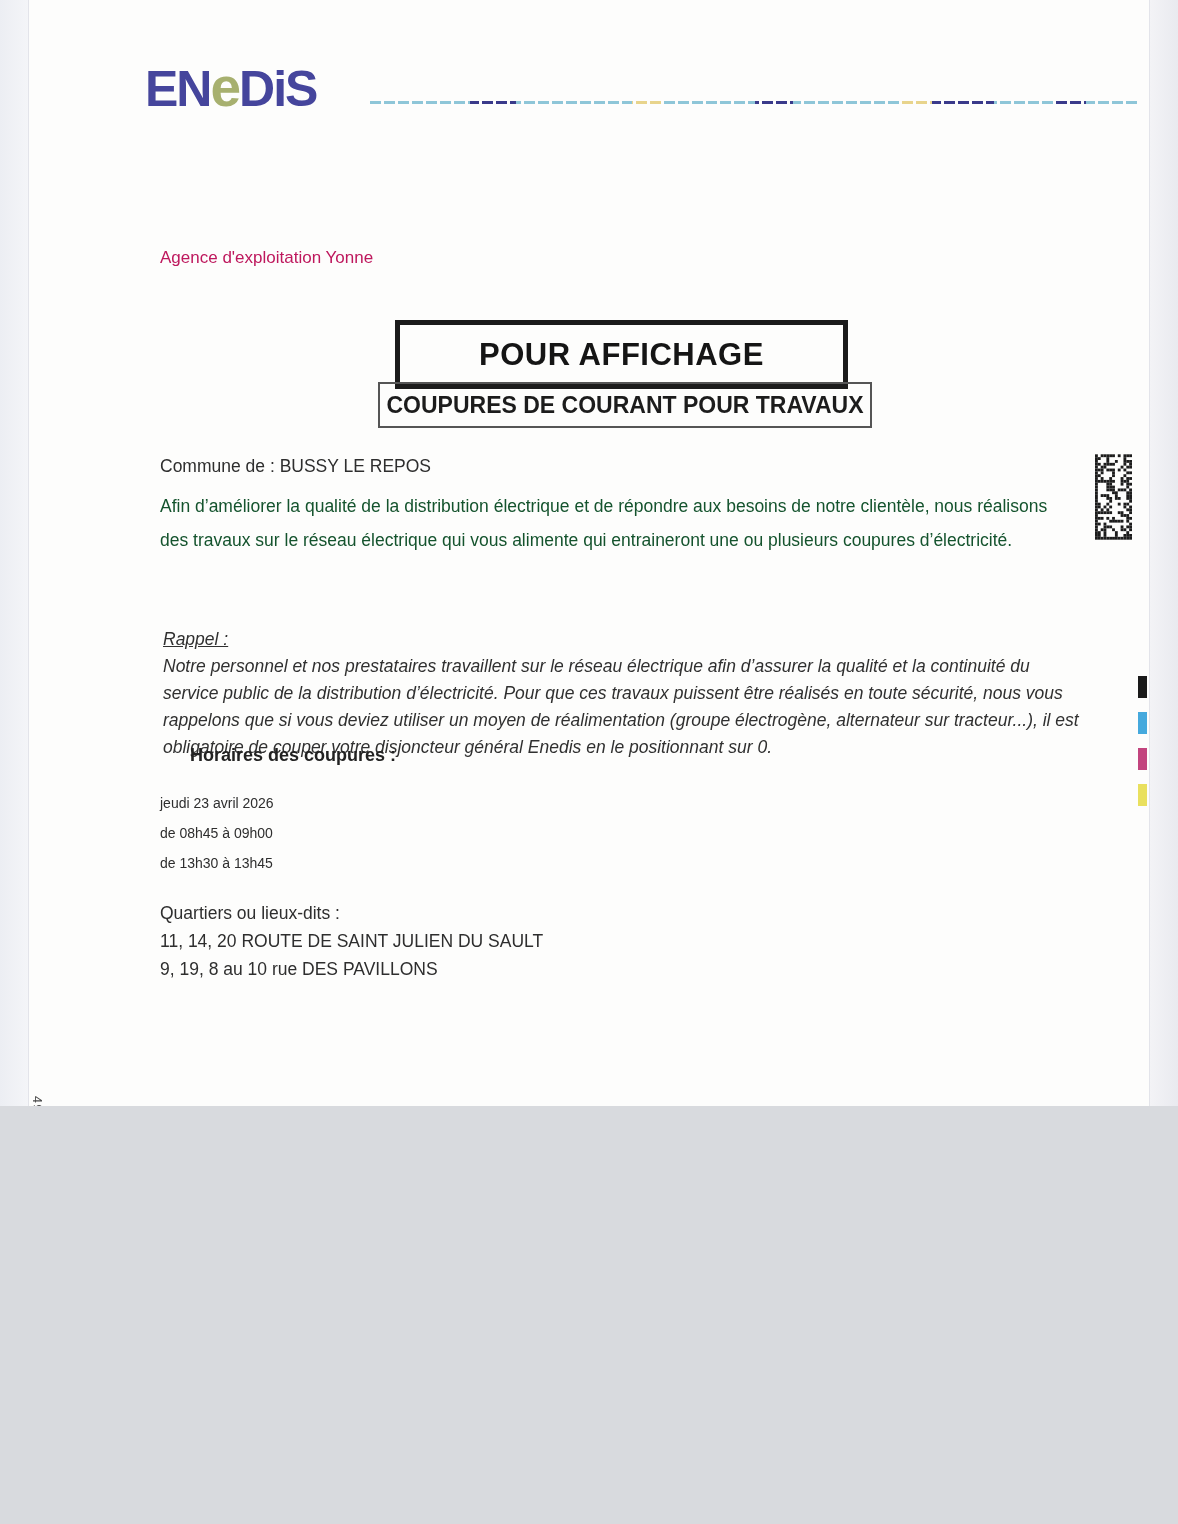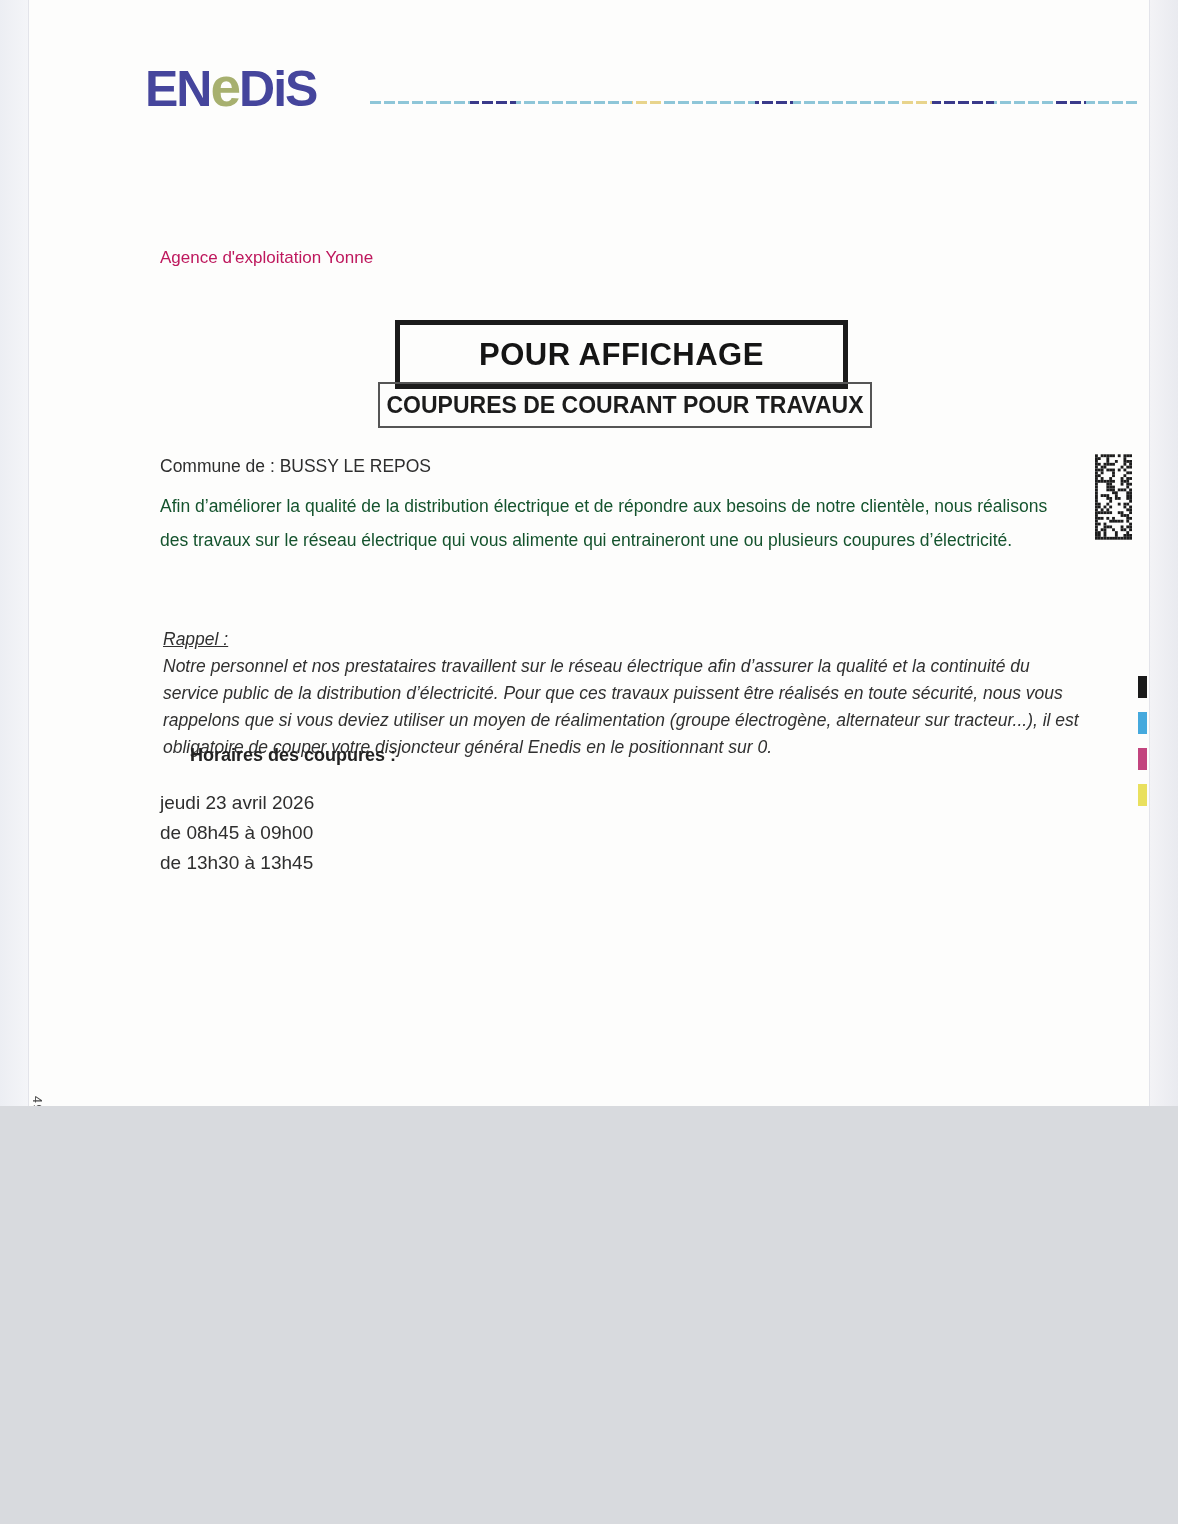--- a/index.html
+++ b/index.html
@@ -50,21 +50,21 @@
   .commune{position:absolute;left:160px;top:456px;font-size:17.5px;}
   .para{position:absolute;left:160px;width:912px;font-size:17.5px;line-height:34px;color:#14532d;}
   .para-intro{top:489px;}
   .para-protect{top:559px;}
 
   .rappel{position:absolute;left:163px;top:626px;width:918px;
     font-style:italic;font-size:17.5px;line-height:27px;color:#303030;}
   .rappel-label{text-decoration:underline;display:block;}
 
   .horaires-label{position:absolute;left:160px;top:745px;font-weight:bold;font-size:18px;color:#222;margin-left:30px;}
-  .schedule{position:absolute;left:160px;top:788px;font-size:19px;line-height:30px;}
+  .schedule{position:absolute;left:160px;top:788px;font-size:14px;line-height:30px;}
   .quartiers{position:absolute;left:160px;top:899px;font-size:17.5px;line-height:28px;}
 
   .datamatrix{position:absolute;left:1095px;top:453px;width:37px;height:88px;}
 
   .cmyk-bar{position:absolute;left:1138px;width:9px;height:22px;}
   .cmyk-k{top:676px;background:var(--cmyk-black,#1a1a1a);}
   .cmyk-c{top:712px;background:var(--cmyk-cyan,#45a9dd);}
   .cmyk-m{top:748px;background:var(--cmyk-magenta,#c2447e);}
   .cmyk-y{top:784px;background:var(--cmyk-yellow,#e9e05e);}
 
@@ -109,20 +109,25 @@
   </div>
 
   <div class="horaires-label">Horaires des coupures :</div>
 
   <div class="schedule">
     <div>jeudi 23 avril 2026</div>
     <div>de 08h45 à 09h00</div>
     <div>de 13h30 à 13h45</div>
   </div>
 
+  <div class="quartiers">
+    <div>Quartiers ou lieux-dits :</div>
+    <div>11, 14, 20 ROUTE DE SAINT JULIEN DU SAULT</div>
+    <div>9, 19, 8 au 10 rue DES PAVILLONS</div>
+  </div>
 
   <div class="datamatrix"><svg width="37" height="88" viewBox="0 0 37.050000000000004 85.5">
         <rect x="0.00" y="0.00" width="2.85" height="2.85" fill="#1c1c1c"></rect>
         <rect x="5.70" y="0.00" width="2.85" height="2.85" fill="#1c1c1c"></rect>
         <rect x="8.55" y="0.00" width="2.85" height="2.85" fill="#1c1c1c"></rect>
         <rect x="11.40" y="0.00" width="2.85" height="2.85" fill="#1c1c1c"></rect>
         <rect x="14.25" y="0.00" width="2.85" height="2.85" fill="#1c1c1c"></rect>
         <rect x="17.10" y="0.00" width="2.85" height="2.85" fill="#1c1c1c"></rect>
         <rect x="22.80" y="0.00" width="2.85" height="2.85" fill="#1c1c1c"></rect>
         <rect x="28.50" y="0.00" width="2.85" height="2.85" fill="#1c1c1c"></rect>

